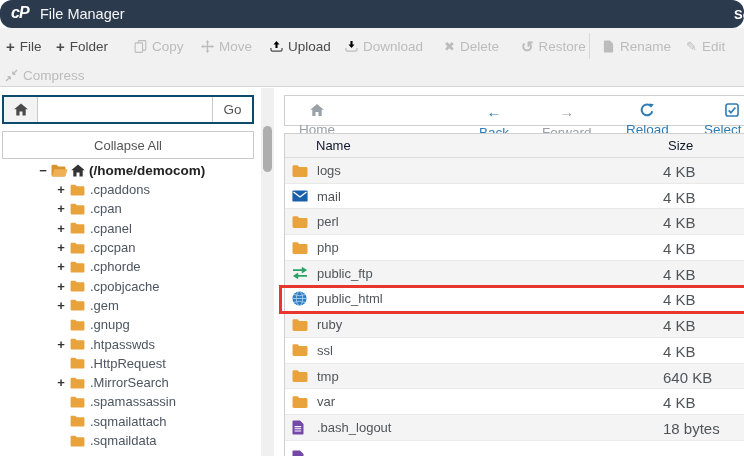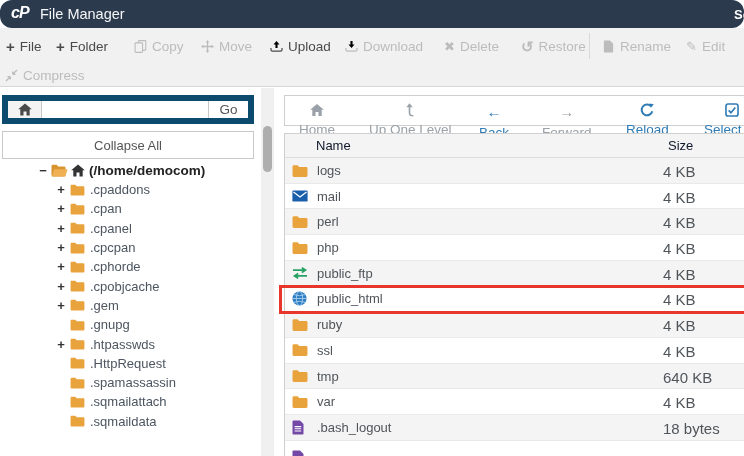--- a/index.html
+++ b/index.html
@@ -21,21 +21,21 @@
   .ticon { display:inline-flex; width:14px; height:14px; align-items:center; justify-content:center; }
   .ticon svg { width:13px; height:13px; }
   .glyph { font-size:13px; line-height:1; }
   .glyph-plus::before { content:"+"; font-weight:bold; font-size:15px; }
   .glyph-delete::before { content:"\2716"; }
   .glyph-edit::before { content:"\270E"; }
   .glyph-restore::before { content:"\21BA"; font-size:15px; font-weight:bold; }
   .tdivider { position:absolute; left:589px; top:5px; height:26px; width:1px; background:#d9d9d9; }
 
   
-  .pathbar { position:absolute; left:2px; top:95px; width:252px; height:29px; border:6px solid #0c4a6e; background:#fff; display:flex; }
+  .pathbar { position:absolute; left:2px; top:95px; width:252px; height:29px; border:2px solid #0c4a6e; background:#fff; display:flex; }
   .home-btn { width:34px; height:100%; background:#f3f3f3; border-right:1px solid #c9c9c9; display:flex; align-items:center; justify-content:center; cursor:pointer; }
   .home-btn svg { width:14px; height:13px; fill:#4a4a4a; }
   .path-input { flex:1; border:none; outline:none; font-size:13px; padding:0 6px; color:#333; min-width:0; }
   .go-btn { width:40px; height:100%; background:#fff; border-left:1px solid #c9c9c9; font-size:13.5px; color:#555; display:flex; align-items:center; justify-content:center; cursor:pointer; }
   .collapse-btn { position:absolute; left:2px; top:131px; width:252px; height:28px; border:1px solid #c9c9c9; background:#fff; font-size:13px; color:#555; display:flex; align-items:center; justify-content:center; cursor:pointer; }
 
   .tree { position:absolute; left:0; top:160px; width:258px;padding-left:33px; }
   .tree-root { height:20px; display:flex; align-items:center; font-size:13.5px; font-weight:bold; color:#222; white-space:nowrap; cursor:pointer; }
   .tree-root .tg { width:12px; margin-left:4px; text-align:center; }
   .tg-minus::before { content:"\2212"; font-weight:bold; color:#333; font-size:13px; }
@@ -310,20 +310,27 @@
       <span>.htpasswds</span>
     </div>
     <div class="tree-item">
       <span class="tg none"></span>
       <svg>
           <use href="#i-folder"></use>
         </svg>
       <span>.HttpRequest</span>
     </div>
     <div class="tree-item">
+      <span class="tg tg-plus"></span>
+      <svg>
+          <use href="#i-folder"></use>
+        </svg>
+      <span>.MirrorSearch</span>
+    </div>
+    <div class="tree-item">
       <span class="tg none"></span>
       <svg>
           <use href="#i-folder"></use>
         </svg>
       <span>.spamassassin</span>
     </div>
     <div class="tree-item">
       <span class="tg none"></span>
       <svg>
           <use href="#i-folder"></use>
@@ -343,26 +350,20 @@
     <div class="thumb"></div>
   </div>
 
   <div class="navbox">
     <div class="nitem gray" style="left:14px">
       <svg style="fill:#9aa1a8">
           <use href="#i-home"></use>
         </svg>
       <span>Home</span>
     </div>
-    <div class="nitem gray" style="left:84px">
-      <svg>
-          <use href="#i-uplevel"></use>
-        </svg>
-      <span>Up One Level</span>
-    </div>
     <div class="nitem blue" style="left:194px">
       <span class="arrow-back"></span>
       <span>Back</span>
     </div>
     <div class="nitem gray" style="left:257px">
       <span class="arrow-fwd"></span>
       <span>Forward</span>
     </div>
     <div class="nitem blue" style="left:341px">
       <svg>

